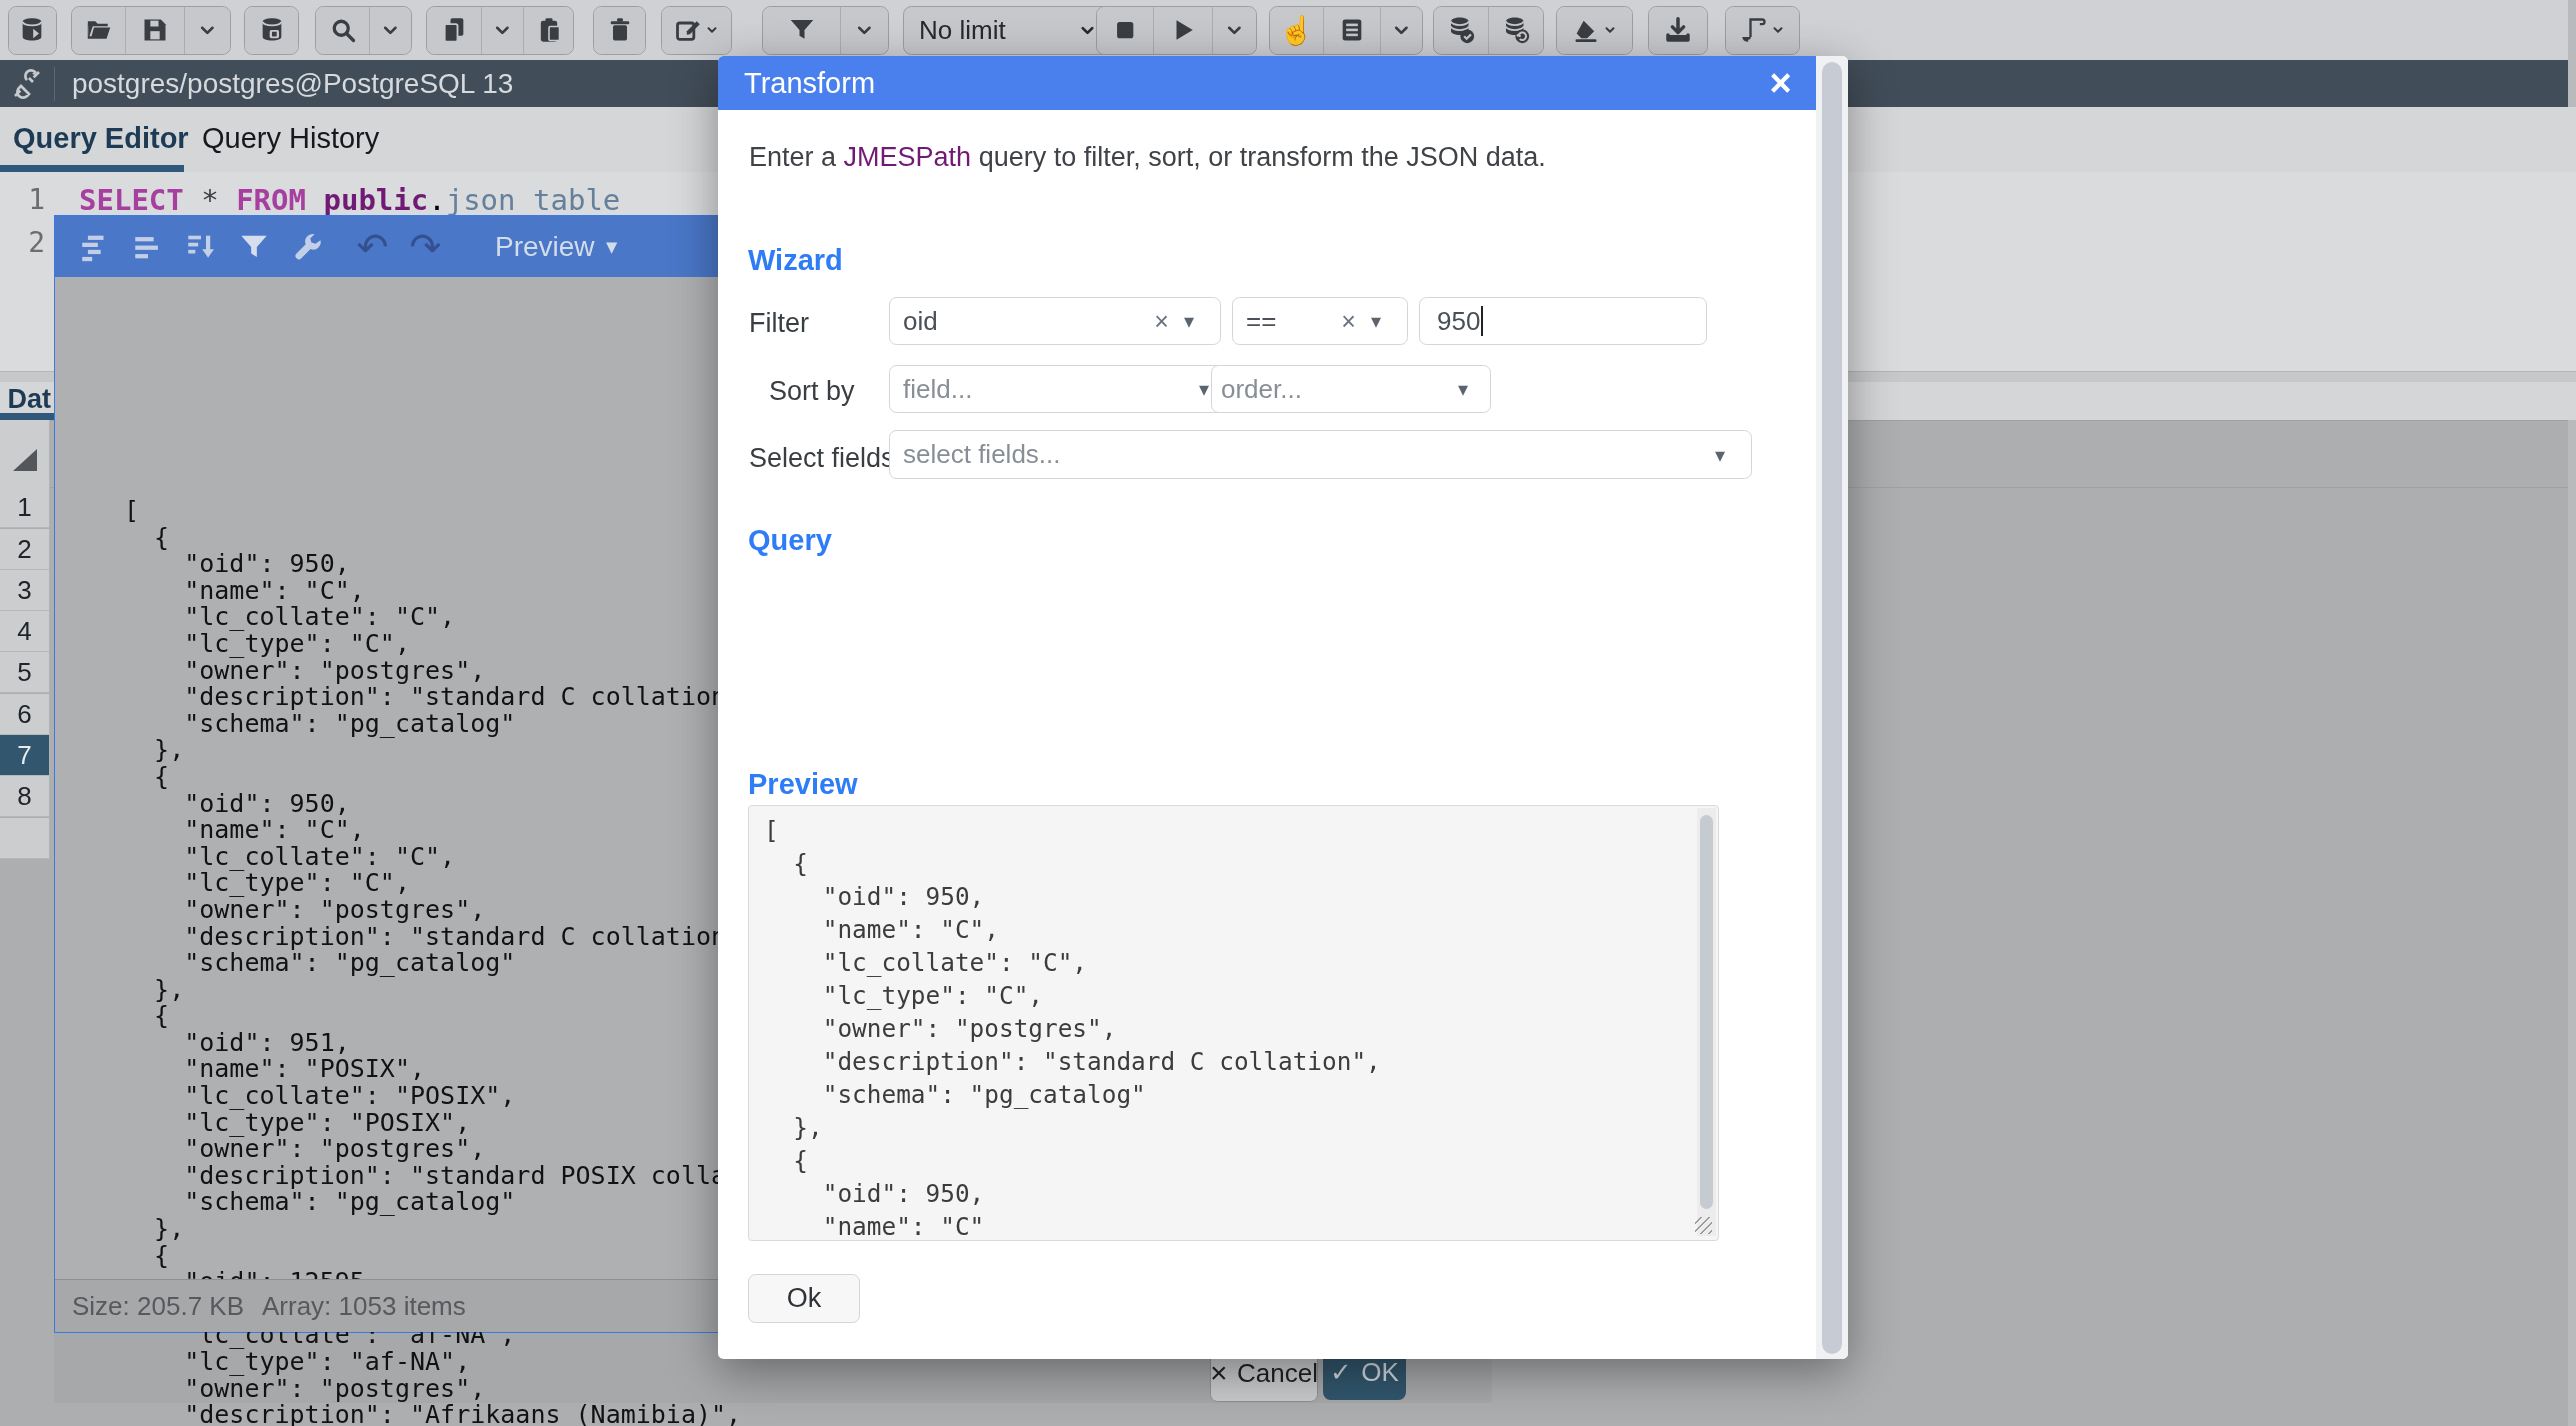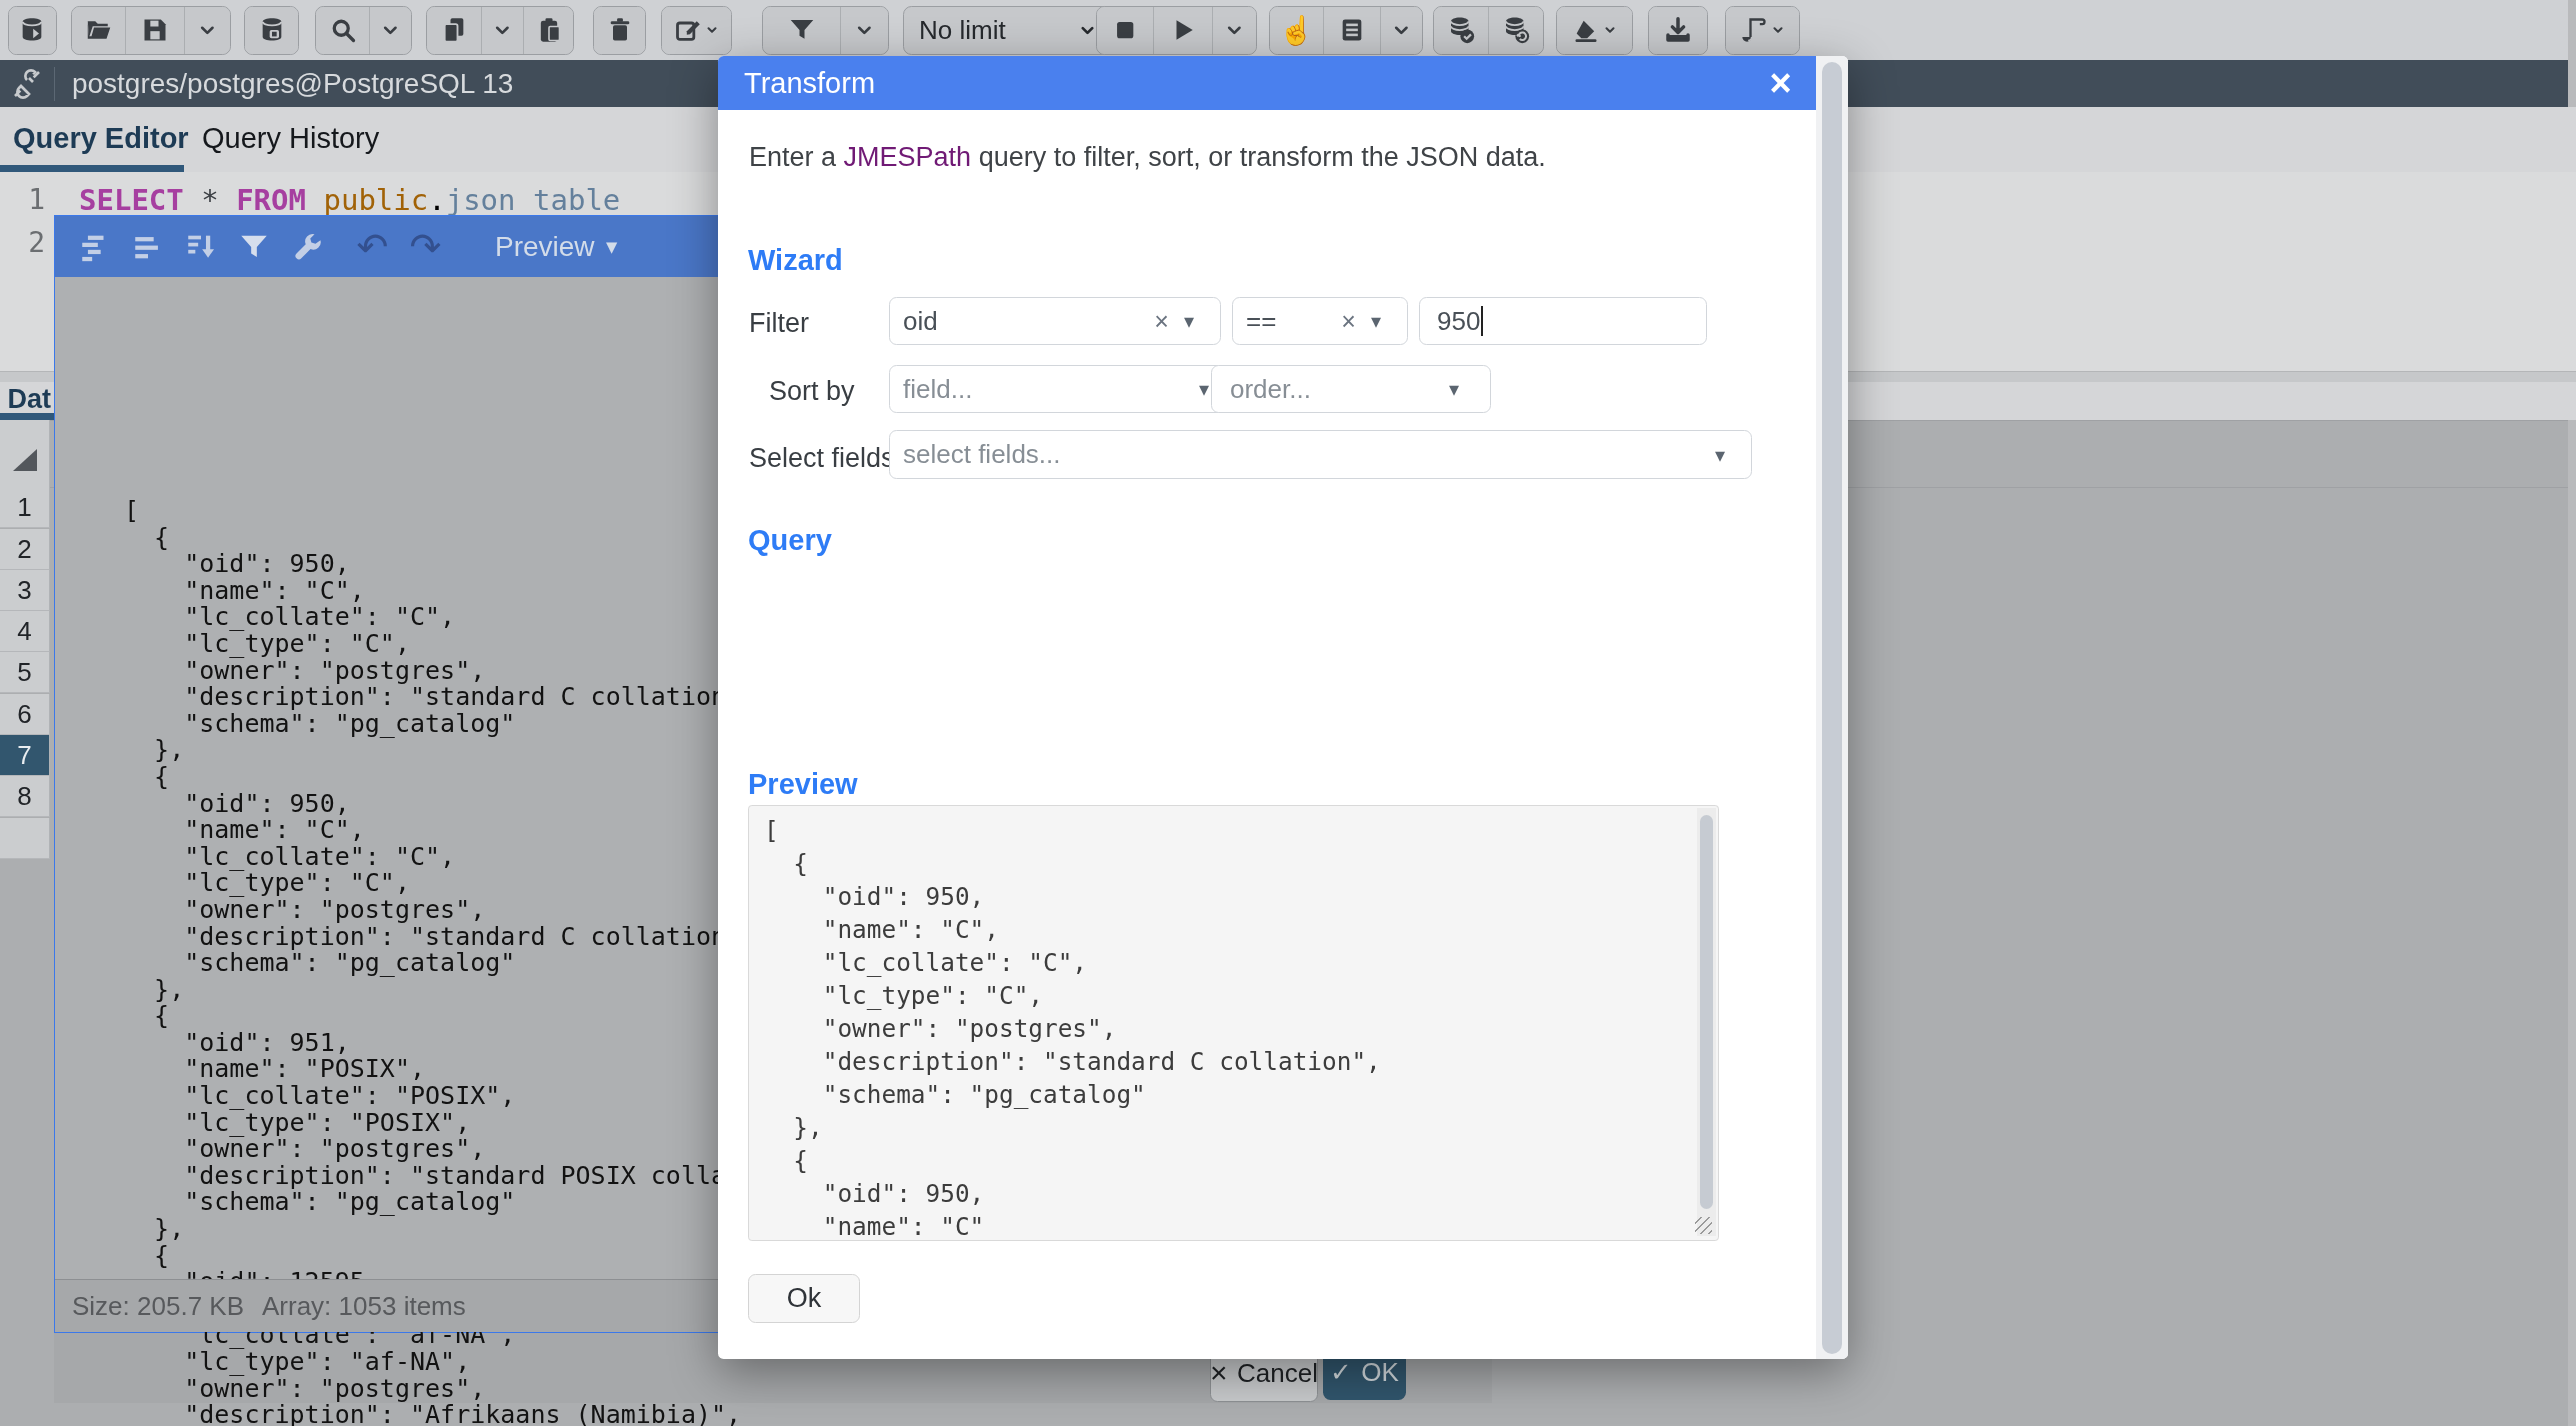--- a/index.html
+++ b/index.html
@@ -328,21 +328,21 @@
   <div class="abs tabsrow">
     <span class="abs" style="left:13px;top:15px;font-size:29px;color:#1d3b55;font-weight:bold;">Query Editor</span>
     <span class="abs" style="left:202px;top:15px;font-size:29px;color:#15181c;">Query History</span>
     <span class="underline" style="left:0;top:58px;width:184px;"></span>
   </div>
 
   <div class="abs editor">
     <div class="gut mono" style="top:11.3px;">1</div>
     <div class="gut mono" style="top:54px;">2</div>
     <div class="abs mono" style="left:79px;top:11.3px;font-size:29px;">
-      <span style="color:#a63fa0;font-weight:bold;">SELECT</span><span style="color:#3c4045;"> * </span><span style="color:#a63fa0;font-weight:bold;">FROM </span><span style="color:#a16207;font-weight:normal;">public</span><span style="color:#5c7globe90;">.</span><span style="color:#64809c;">json_table</span>
+      <span style="color:#a63fa0;font-weight:bold;">SELECT</span><span style="color:#3c4045;"> * </span><span style="color:#a63fa0;font-weight:bold;">FROM </span><span style="color:#701a75;font-weight:bold;">public</span><span style="color:#5c7globe90;">.</span><span style="color:#64809c;">json_table</span>
     </div>
   </div>
 
   <div class="abs splitter"></div>
 
   <div class="abs datatabs">
     <span class="abs" style="left:7.5px;top:1.9px;font-size:27px;color:#1d3b55;font-weight:bold;white-space:nowrap;">Dat</span>
     <span class="underline" style="left:0;top:31px;width:113px;"></span>
   </div>
 
@@ -489,21 +489,21 @@
     <div class="ctl" style="left:701px;top:241px;width:288px;height:48px;padding:0 17px;">
       <span>950</span>
       <span style="width:1.9px;height:30px;background:#222;margin-left:0.9px;"></span>
     </div>
 
     <div class="dlabel" style="top:320px;margin-left:20px;">Sort by</div>
     <div class="ctl" style="left:171px;top:309px;width:347px;height:48px;padding:2px 13px;">
       <span class="ph">field...</span>
       <span class="carr" style="margin-left:auto;">▾</span>
     </div>
-    <div class="ctl" style="left:493px;top:309px;width:280px;height:48px;padding:0 18px;">
+    <div class="ctl" style="left:493px;top:309px;width:280px;height:48px;padding:0 9px;">
       <span class="ph">order...</span>
       <span class="carr" style="margin-left:auto;">▾</span>
     </div>
 
     <div class="dlabel" style="top:387px;">Select fields</div>
     <div class="ctl" style="left:171px;top:374px;width:863px;height:49px;padding:0 13px;">
       <span class="ph">select fields...</span>
       <span class="carr" style="margin-left:auto;">▾</span>
     </div>
 

